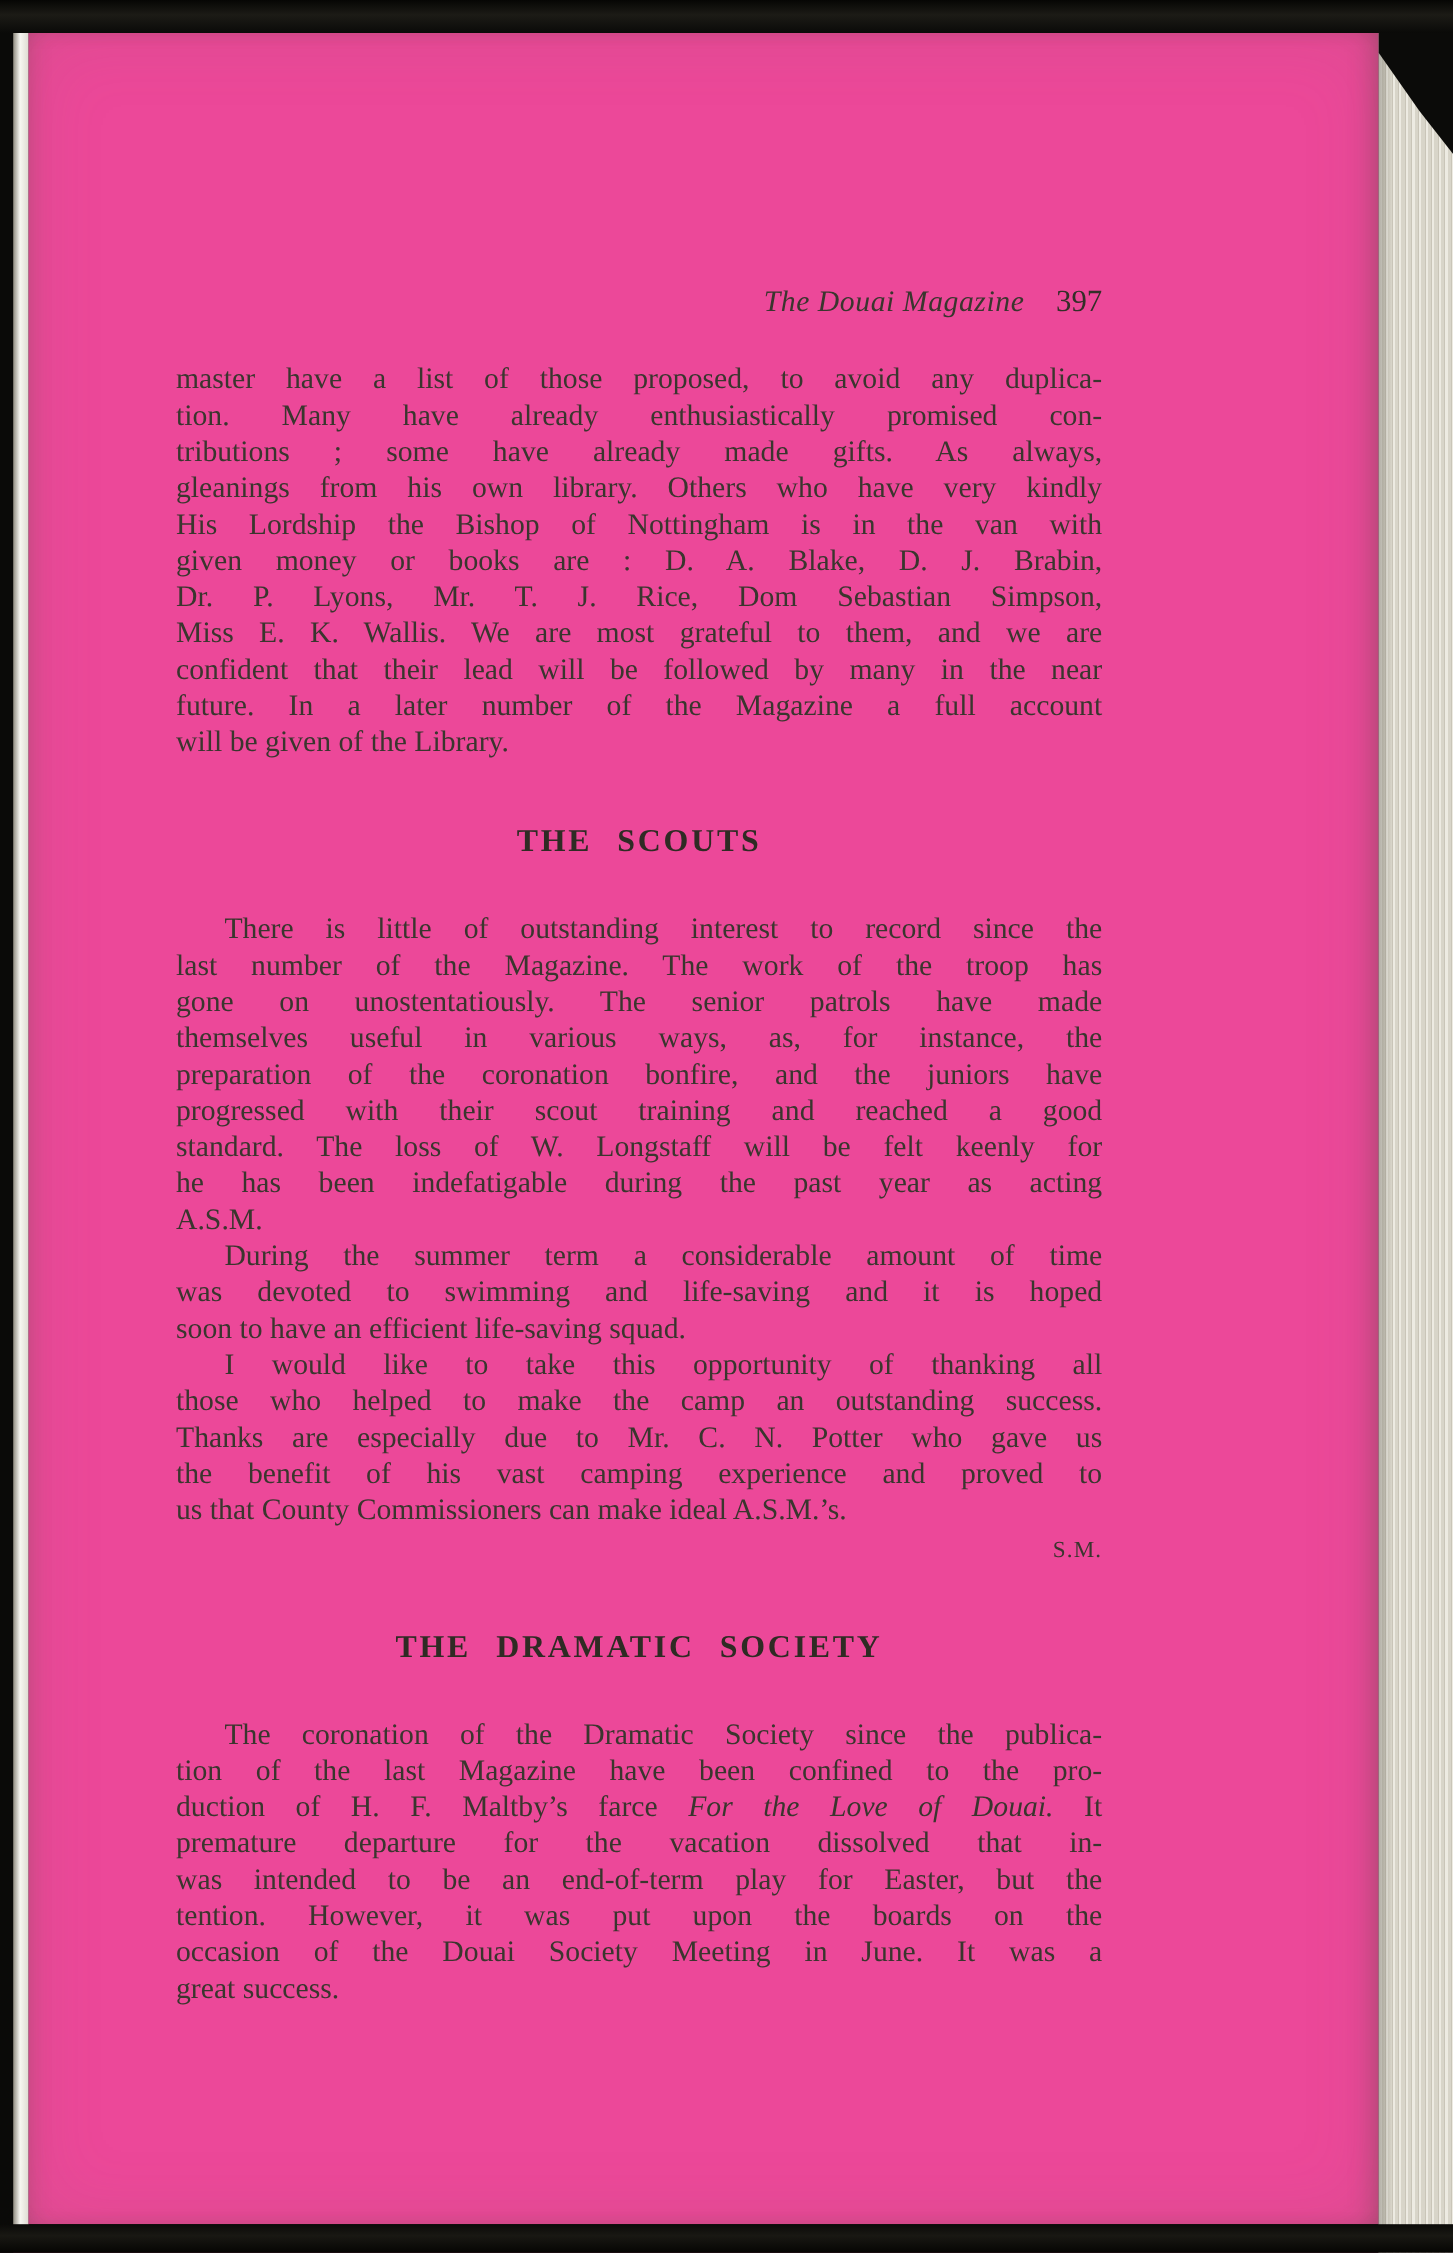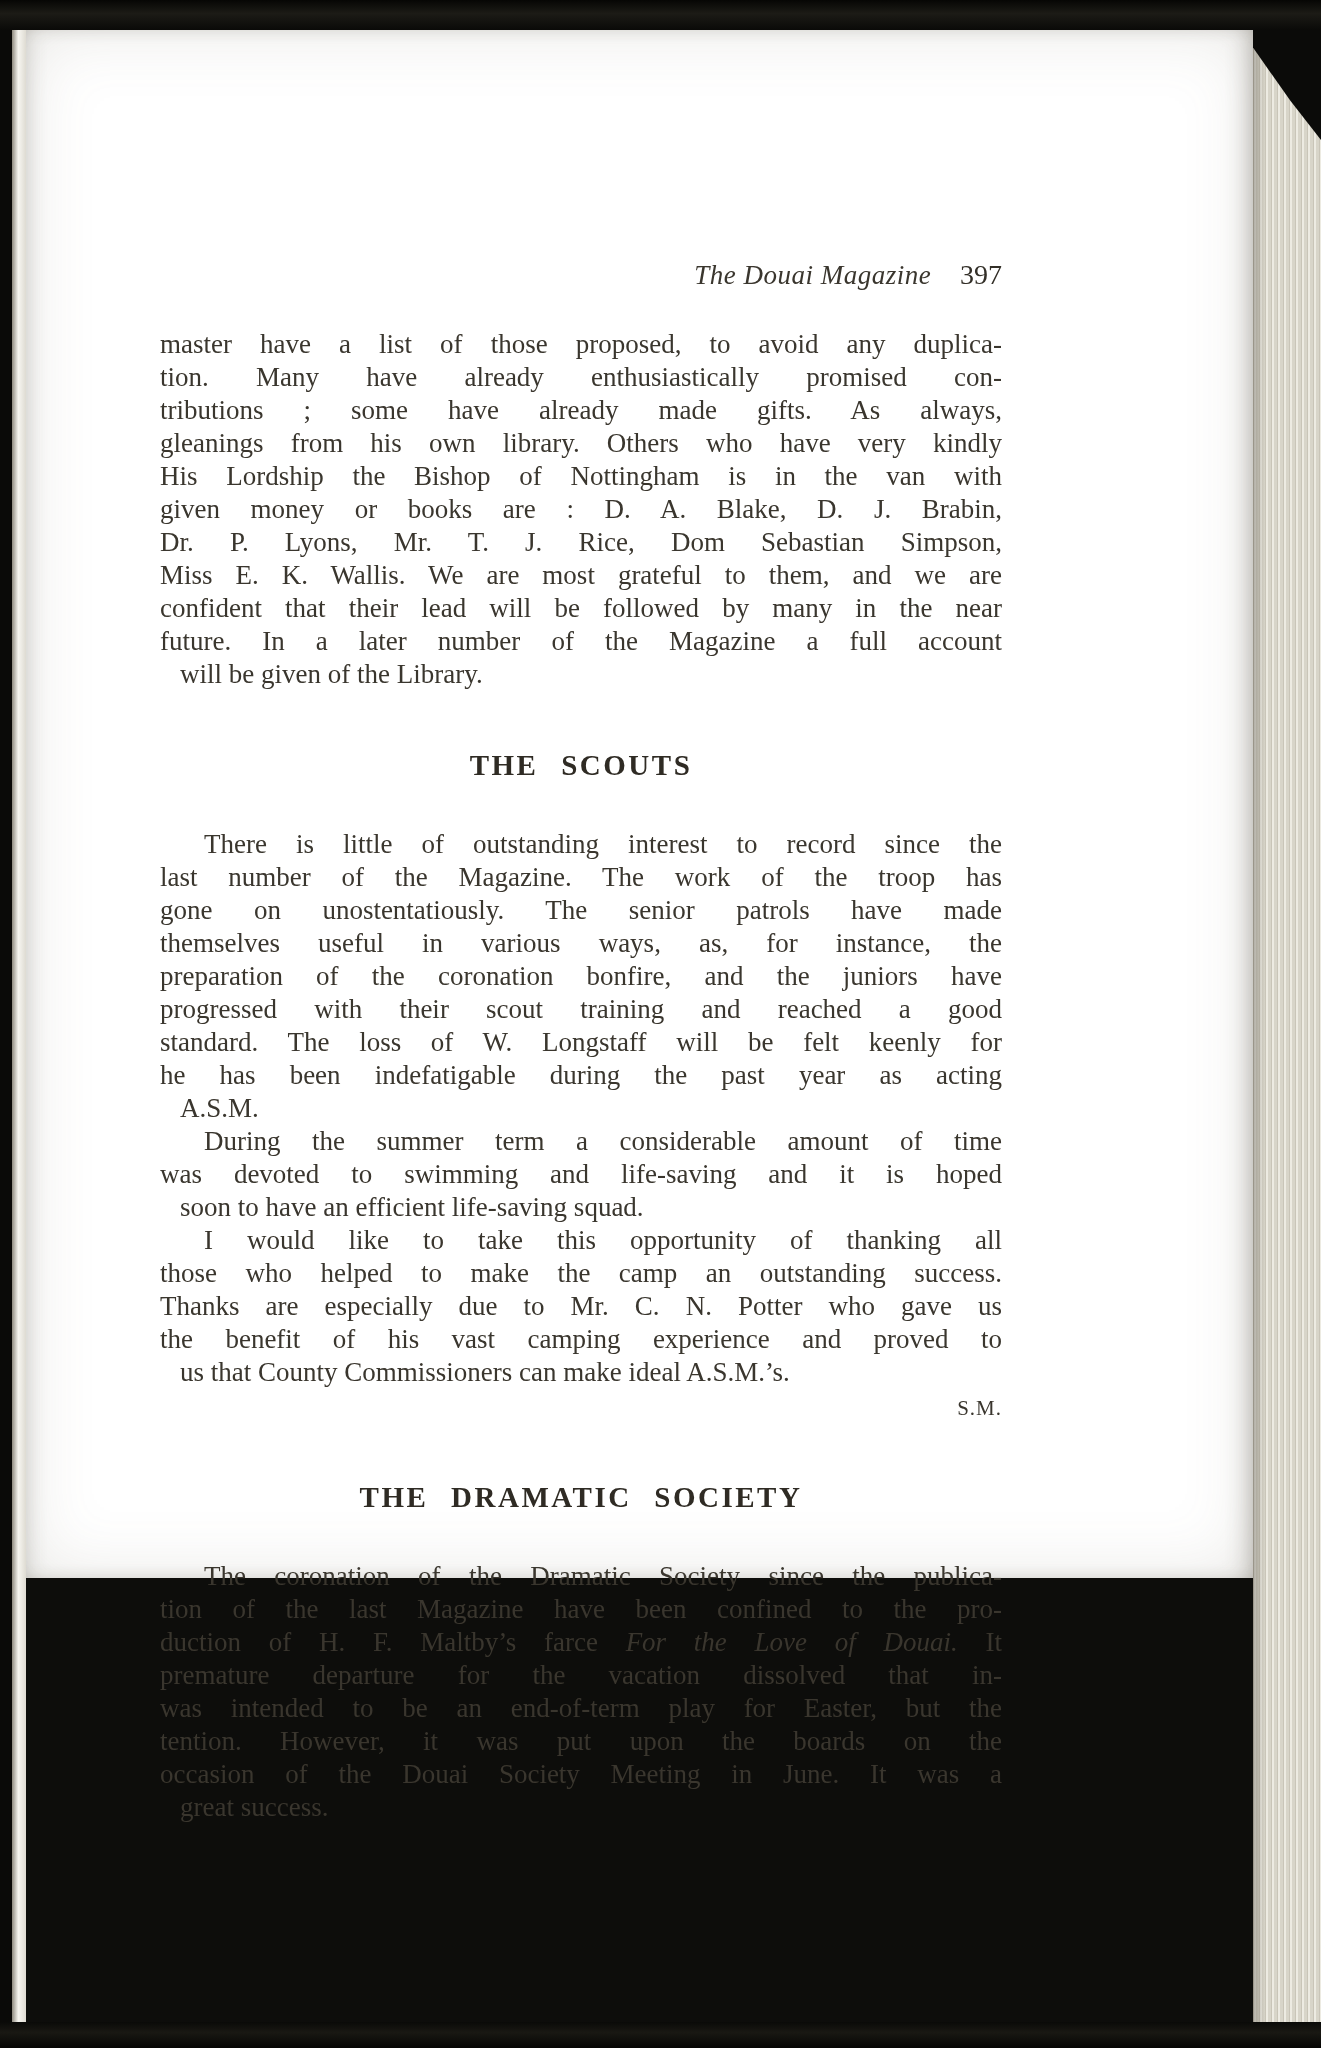--- a/index.html
+++ b/index.html
@@ -36,38 +36,38 @@
     position:absolute; inset:0;
     background:linear-gradient(90deg,rgba(60,55,45,0.35) 0,rgba(60,55,45,0) 18%);
   }
   .page-stack .stack-top-dark {
     position:absolute; left:0; top:0; width:68px; height:140px;
     background:#0b0b09;
     clip-path:polygon(0 0,100% 0,100% 100%,55% 72%,0 34%);
   }
   
   .book-page {
-    position:absolute; left:26px; top:30px; width:1227px; height:1548px;
-    background:#ffffff;
+    position:absolute; left:26px; top:30px; width:1227px; height:1992px;
+    background:#ec4899;
     box-shadow:inset 0 0 70px rgba(110,104,88,0.16), inset -14px 0 26px -14px rgba(70,65,52,0.45), inset 10px 0 22px -12px rgba(70,65,52,0.30);
     z-index:2;
   }
   .text-col {
     position:absolute; left:134px; top:0; width:842px;
     padding-top:228px;
     color:#3a362e;
     font-size:27px; line-height:33px;
   }
   .running-header { height:36px; text-align:right; white-space:nowrap; }
   .running-title { font-style:italic; letter-spacing:0.5px; }
   .running-pageno { margin-left:22px; font-size:28px; color:#332f28; }
   #sections .para { margin:0; }
   #sections .para:first-child { margin-top:34px; }
   .line { text-align:justify; text-align-last:justify; }
-  .line.last { text-align-last:left;margin-left:20px; }
+  .line.last { text-align-last:left; }
   .para.indent .line.first { text-indent:44px; }
   .it { font-style:italic; }
   .section-heading {
     margin:58px 0 46px;
     text-align:center;
     font-weight:700; font-size:29px; color:#2f2b24;
     letter-spacing:2.5px; word-spacing:13px;
   }
   .sig { margin:4px 0 0; text-align:right; font-size:21px; line-height:30px; color:#3a362e; letter-spacing:1px; }
 </style>

